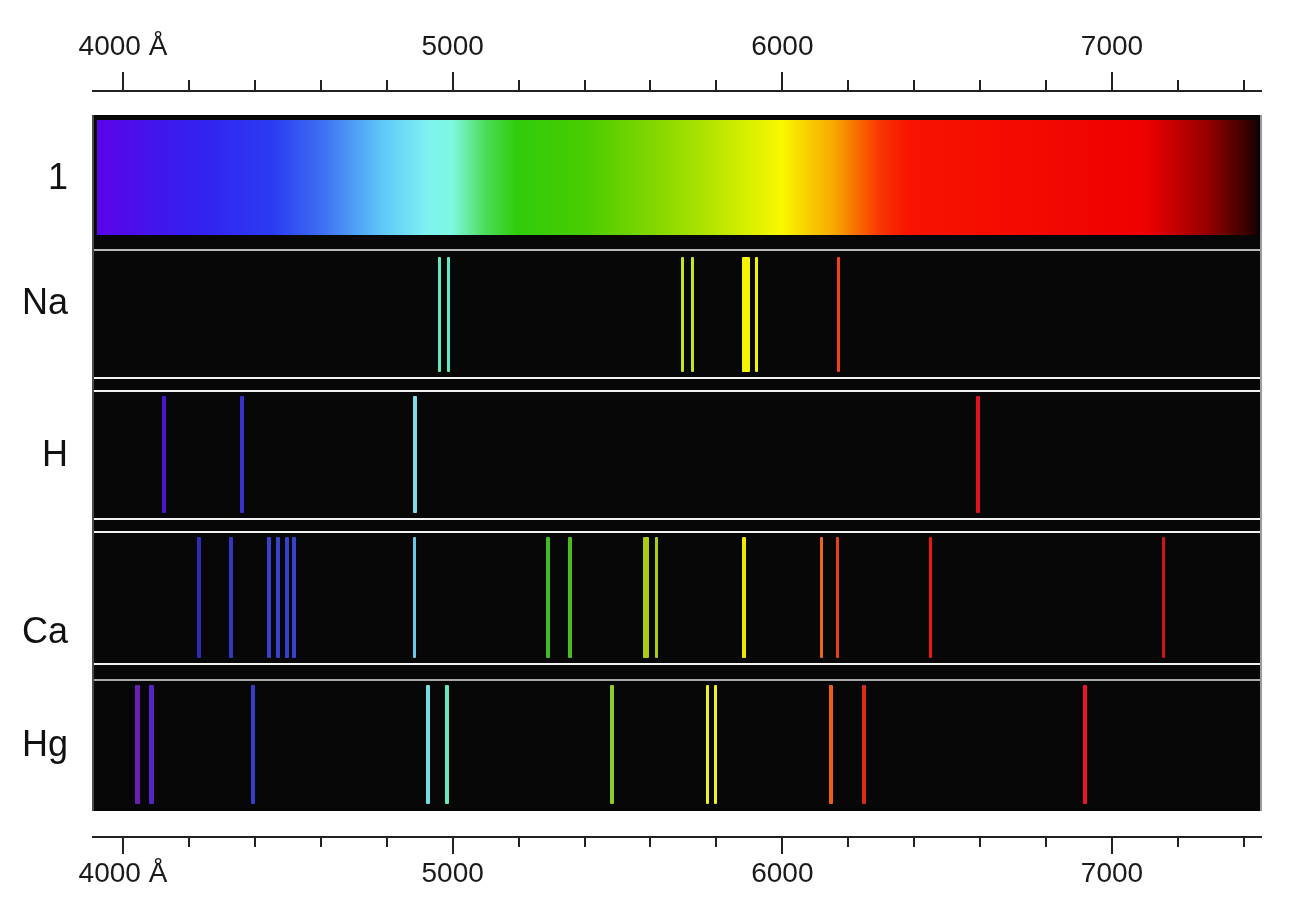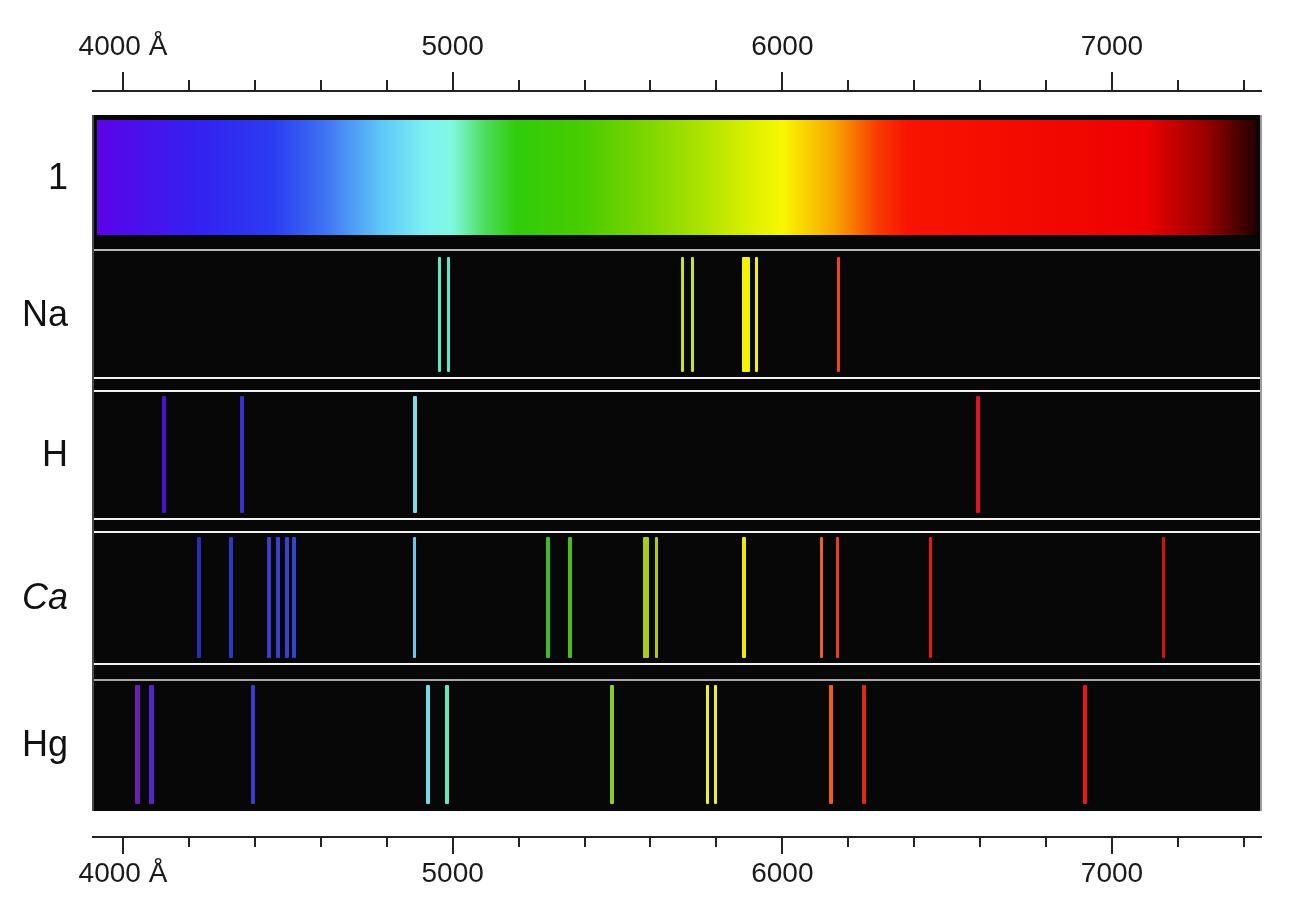--- a/index.html
+++ b/index.html
@@ -132,23 +132,23 @@
         <div class="sline" style="left: 611.995px; width: 3px; top: 4px; height: 119px; background: rgb(240, 240, 34);"></div>
         <div class="sline" style="left: 619.907px; width: 3px; top: 4px; height: 119px; background: rgb(240, 240, 34);"></div>
         <div class="sline" style="left: 734.791px; width: 4px; top: 4px; height: 119px; background: rgb(238, 95, 20);"></div>
         <div class="sline" style="left: 767.758px; width: 4px; top: 4px; height: 119px; background: rgb(221, 42, 20);"></div>
         <div class="sline" style="left: 988.637px; width: 4px; top: 4px; height: 119px; background: rgb(238, 20, 32);"></div>
       </div>
     </div>
 
   <div class="row-labels" id="rowLabels">
       <div class="rlabel" style="top: 155px;">1</div>
-      <div class="rlabel" style="top: 292px;">Na</div>
+      <div class="rlabel" style="top: 280px;">Na</div>
       <div class="rlabel" style="top: 432px;">H</div>
-      <div class="rlabel" style="top: 575px; font-style: italic;">Ca</div>
+      <div class="rlabel" style="top: 609px;">Ca</div>
       <div class="rlabel" style="top: 722px;">Hg</div>
     </div>
 
   <div class="axis axis-bottom" id="axisBottom">
       <div class="tick major" style="left: 29.989px;"></div>
       <div class="tick minor" style="left: 95.9231px;"></div>
       <div class="tick minor" style="left: 161.857px;"></div>
       <div class="tick minor" style="left: 227.791px;"></div>
       <div class="tick minor" style="left: 293.725px;"></div>
       <div class="tick major" style="left: 359.659px;"></div>

